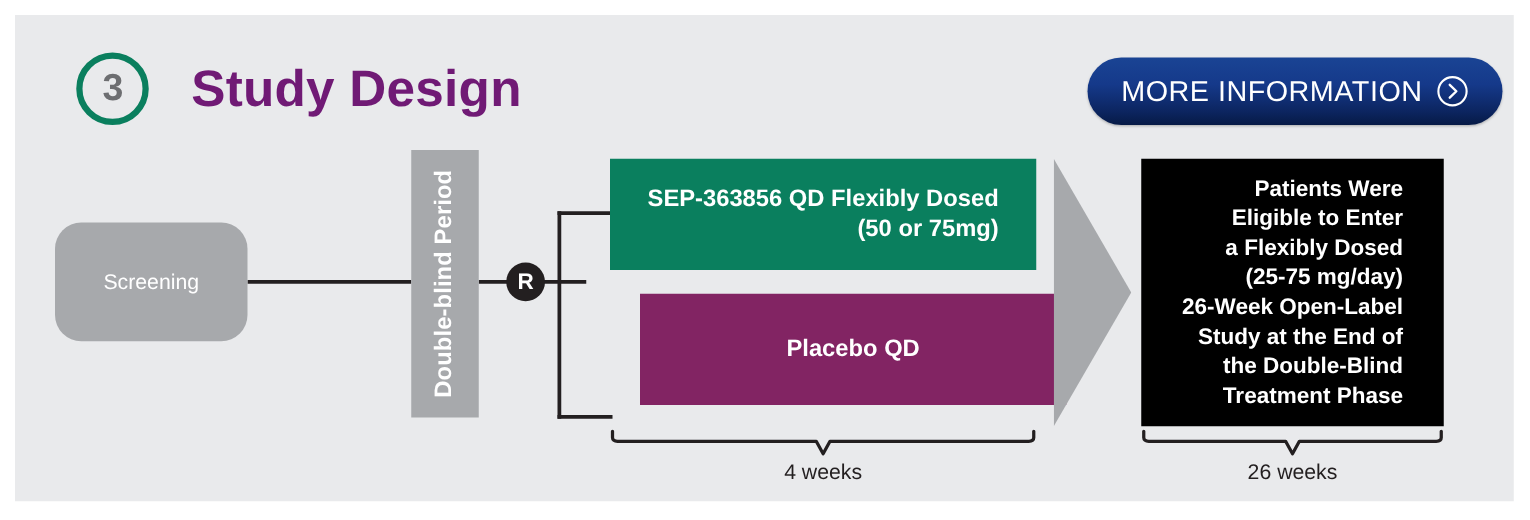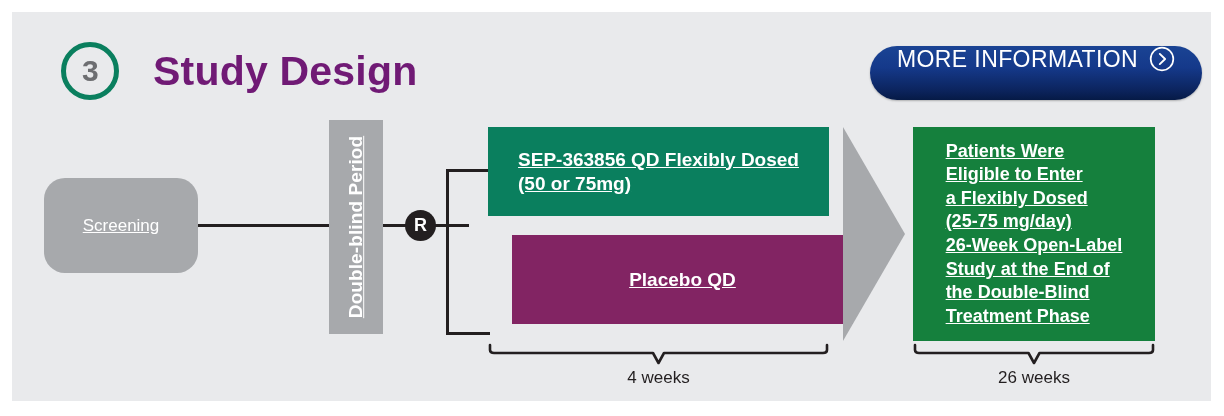--- a/index.html
+++ b/index.html
@@ -65,20 +65,21 @@
   .more-info-btn {
     position: absolute;
     left: 858px;
     top: 34px;
     width: 332px;
     height: 54px;
     border-radius: 27px;
     background: linear-gradient(to bottom, #1a4494 0%, #15398a 40%, #0c2560 80%, #061a46 100%);
     border: none;
     display: flex;
+    align-items: center;
     justify-content: center;
     gap: 11px;
     cursor: pointer;
     box-shadow: 0 1px 2px rgba(0,0,0,.25);
   }
   .more-info-btn .label {
     color: #ffffff;
     font-size: 23px;
     letter-spacing: 0.4px;
     white-space: nowrap;
@@ -95,24 +96,23 @@
     left: 0; top: 104px;
     width: 1199px;
     height: 285px;
   }
 
   .box {
     position: absolute;
     display: flex;
     align-items: center;
     justify-content: center;
-    text-align: left;
+    text-align: right;
     color: #ffffff;
     font-weight: bold;
-    text-decoration: underline;
   }
 
   .screening-box {
     left: 32px;
     top: 62px;
     width: 154px;
     height: 95px;
     background: #a7a9ac;
     font-size: 17px;
     font-weight: normal;
@@ -153,21 +153,21 @@
     background: #822463;
     font-size: 19px;
     padding: 0 8px;
   }
 
   .olbox {
     left: 901px;
     top: 11px;
     width: 242px;
     height: 214px;
-    background: #15803d;
+    background: #000000;
     font-size: 18px;
     line-height: 1.31;
     padding: 0 6px;
   }
 
   
   .hline {
     position: absolute;
     background: #231f20;
     height: 3px;

